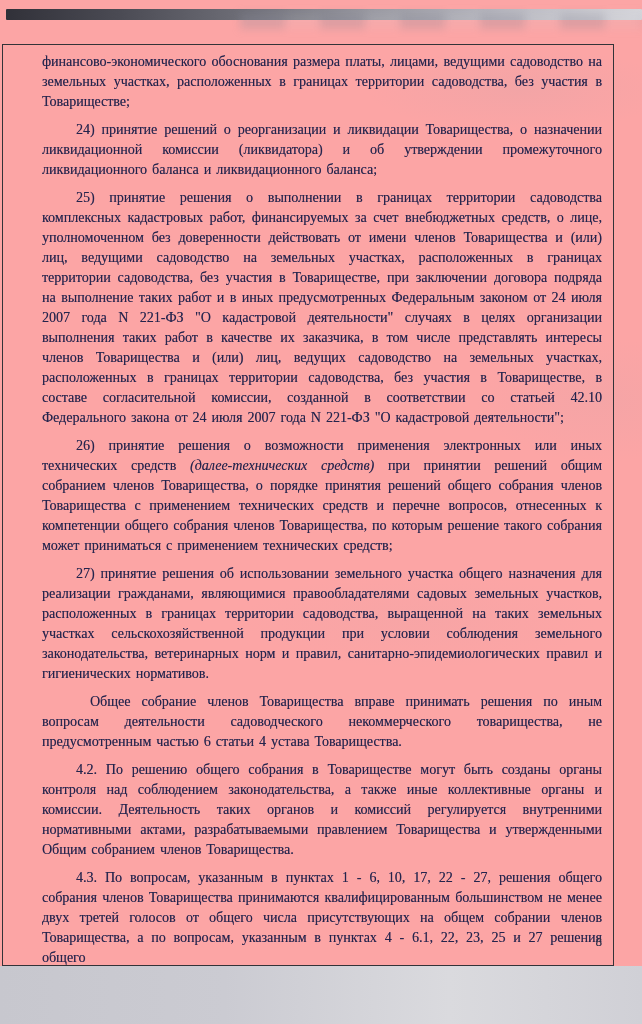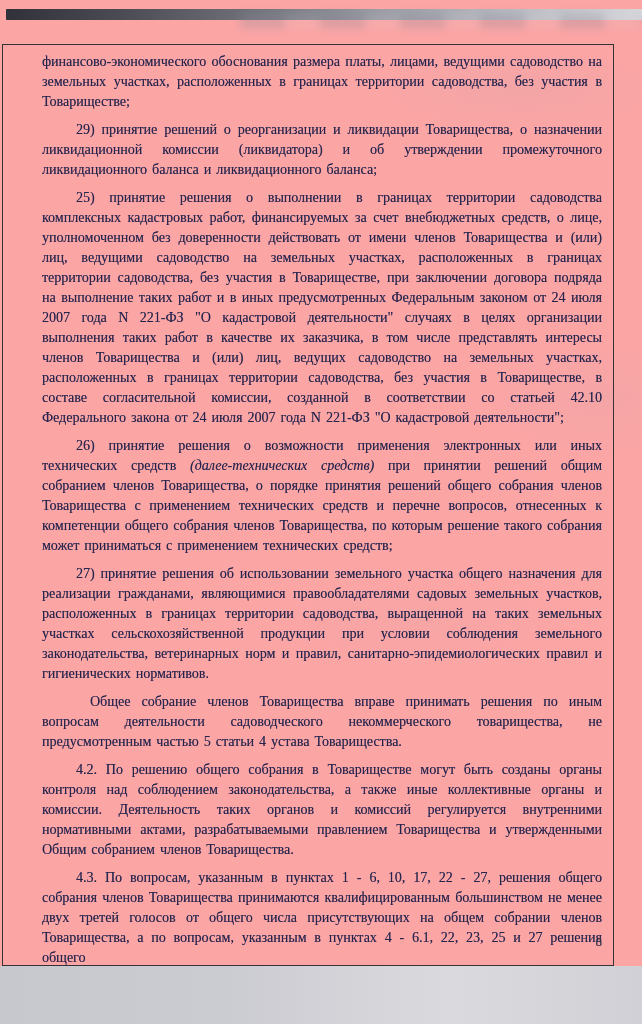--- a/index.html
+++ b/index.html
@@ -109,29 +109,29 @@
 
   <div class="top-strip"></div>
   <div class="top-mottle"></div>
   <div class="paper-noise"></div>
 
   <div class="frame"></div>
 
   <div class="content">
     <p class="no-indent">финансово-экономического обоснования размера платы, лицами, ведущими садоводство на земельных участках, расположенных в границах территории садоводства, без участия в Товариществе;</p>
 
-    <p>29) принятие решений о реорганизации и ликвидации Товарищества, о назначении ликвидационной комиссии (ликвидатора) и об утверждении промежуточного ликвидационного баланса и ликвидационного баланса;</p>
+    <p>24) принятие решений о реорганизации и ликвидации Товарищества, о назначении ликвидационной комиссии (ликвидатора) и об утверждении промежуточного ликвидационного баланса и ликвидационного баланса;</p>
 
     <p>25) принятие решения о выполнении в границах территории садоводства комплексных кадастровых работ, финансируемых за счет внебюджетных средств, о лице, уполномоченном без доверенности действовать от имени членов Товарищества и (или) лиц, ведущими садоводство на земельных участках, расположенных в границах территории садоводства, без участия в Товариществе, при заключении договора подряда на выполнение таких работ и в иных предусмотренных Федеральным законом от 24 июля 2007 года N 221-ФЗ "О кадастровой деятельности" случаях в целях организации выполнения таких работ в качестве их заказчика, в том числе представлять интересы членов Товарищества и (или) лиц, ведущих садоводство на земельных участках, расположенных в границах территории садоводства, без участия в Товариществе,  в составе согласительной комиссии, созданной в соответствии со статьей 42.10 Федерального закона от 24 июля 2007 года N 221-ФЗ "О кадастровой деятельности";</p>
 
     <p><span>26) принятие решения о возможности применения электронных или иных технических средств </span><em>(далее-технических средств)</em><span> при принятии решений общим собранием членов Товарищества, о порядке принятия решений общего собрания членов Товарищества с применением технических средств и  перечне вопросов, отнесенных к компетенции общего собрания членов Товарищества, по которым решение такого собрания может приниматься с применением технических средств;</span></p>
 
     <p>27) принятие решения об использовании земельного участка общего назначения для реализации гражданами, являющимися правообладателями садовых земельных участков, расположенных в границах территории садоводства, выращенной на таких земельных участках сельскохозяйственной продукции при условии соблюдения земельного законодательства, ветеринарных норм и правил, санитарно-эпидемиологических правил и гигиенических нормативов.</p>
 
-    <p class="big-indent">Общее собрание членов Товарищества вправе принимать решения по иным вопросам деятельности садоводческого некоммерческого товарищества, не предусмотренным частью 5  статьи 4 устава Товарищества.</p>
+    <p class="big-indent">Общее собрание членов Товарищества вправе принимать решения по иным вопросам деятельности садоводческого некоммерческого товарищества, не предусмотренным частью 6  статьи 4 устава Товарищества.</p>
 
     <p>4.2. По решению общего собрания в Товариществе могут быть созданы  органы контроля  над соблюдением законодательства, а также иные коллективные органы и комиссии. Деятельность таких органов и комиссий регулируется внутренними нормативными актами, разрабатываемыми правлением Товарищества и утвержденными Общим собранием членов Товарищества.</p>
 
     <p>4.3. По вопросам, указанным в пунктах 1 - 6, 10, 17, 22 - 27, решения общего собрания членов Товарищества принимаются квалифицированным большинством не менее двух третей голосов от общего числа присутствующих на общем собрании членов Товарищества, а по вопросам, указанным в пунктах 4 - 6.1, 22, 23, 25 и 27 решения общего</p>
   </div>
 
   <div class="page-number">8</div>
 
   <div class="bottom-area"></div>
 </div>

